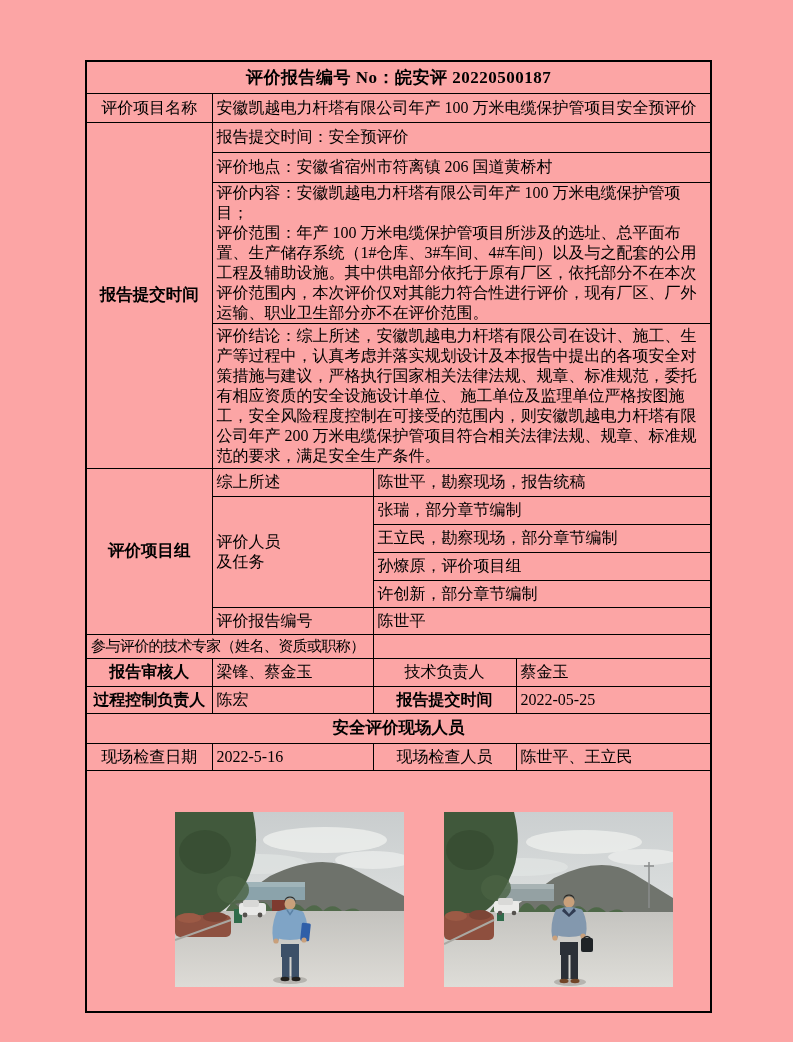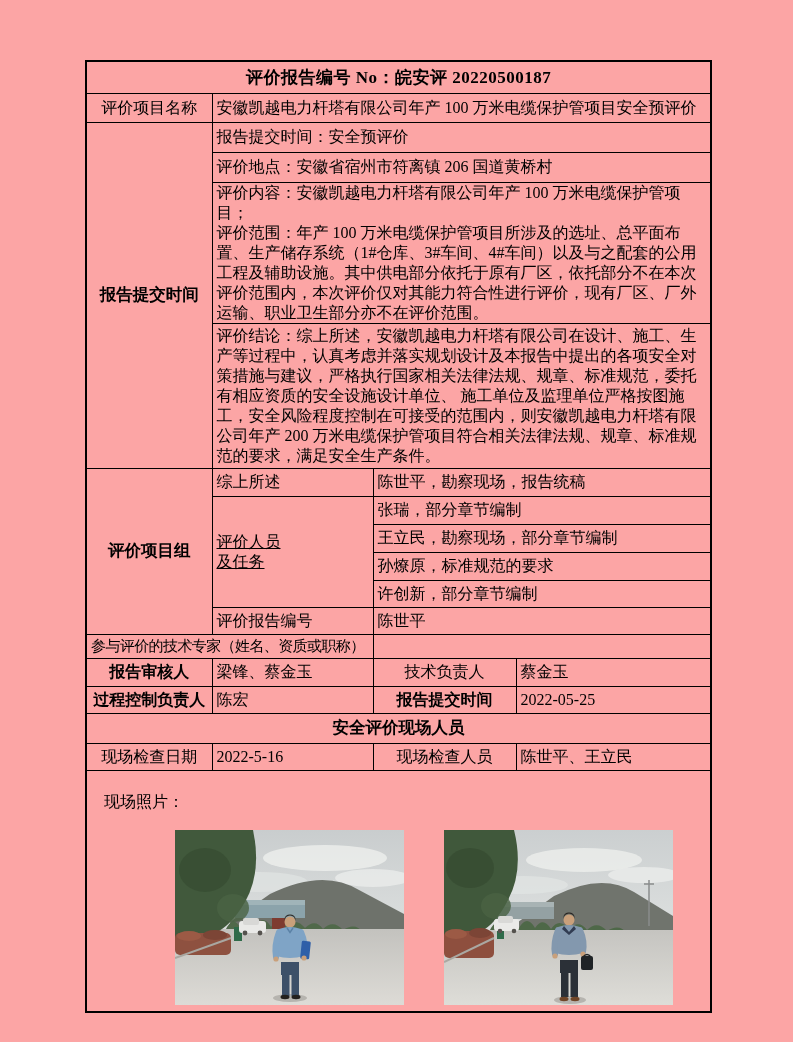--- a/index.html
+++ b/index.html
@@ -12,21 +12,21 @@
   table.report td{border:1px solid #000;padding:0 4px;vertical-align:middle;
     overflow:hidden;line-height:1.25;}
   .b{font-weight:bold;}
   .c{text-align:center;padding:0 2px;}
   .title-cell{text-align:center;font-weight:bold;font-size:17px;letter-spacing:.5px;}
   .para{white-space:pre-line;line-height:20px;padding:2px 4px;
     text-align:left;vertical-align:top;margin-left:33px;}
   .label-big{font-size:16.5px;}
   .experts-cell{font-weight:normal;font-size:15px;letter-spacing:-.6px;
     padding:0;white-space:nowrap;}
-  .members-label{white-space:pre-line;padding-left:4px;text-decoration:underline;}
+  .members-label{white-space:pre-line;padding-left:4px;}
   .submit-val{padding-left:14px;margin-left:12px;}
   .photo-cell{vertical-align:top;padding:0;position:relative;}
   .photo-label{margin:16px 0 0 13px;font-size:16px;}
   .photos{display:flex;margin:18px 0 0 84px;gap:40px;}
   .photo{width:229px;height:175px;overflow:hidden;background:#dcdedc;}
   .photo svg{display:block;}
 </style>
 </head>
 <body>
 
@@ -71,21 +71,21 @@
     </tr>
     <tr style="height:28px">
       <td rowspan="4" class="members-label">评价人员
 及任务</td>
       <td colspan="2">张瑞，部分章节编制</td>
     </tr>
     <tr style="height:28px">
       <td colspan="2">王立民，勘察现场，部分章节编制</td>
     </tr>
     <tr style="height:28px">
-      <td colspan="2">孙燎原，标准规范的要求</td>
+      <td colspan="2">孙燎原，评价项目组</td>
     </tr>
     <tr style="height:27px">
       <td colspan="2">许创新，部分章节编制</td>
     </tr>
     <tr style="height:27px">
       <td>评价报告编号</td>
       <td colspan="2">陈世平</td>
     </tr>
 
     <tr style="height:24px">
@@ -113,21 +113,20 @@
 
     <tr style="height:27px">
       <td class="c">现场检查日期</td>
       <td>2022-5-16</td>
       <td class="c">现场检查人员</td>
       <td>陈世平、王立民</td>
     </tr>
 
     <tr style="height:242px">
       <td colspan="4" class="photo-cell">
-        <div class="photo-label">现场照片：</div>
         <div class="photos">
 
           <div class="photo" role="img" aria-label="厂区道路现场勘察照片，人员站立于道路中间">
             <svg width="229" height="175" viewBox="0 0 229 175" xmlns="http://www.w3.org/2000/svg">
               <defs>
                 <linearGradient id="sky1" x1="0" y1="0" x2="0" y2="1">
                   <stop offset="0" stop-color="#c9cdce"></stop>
                       <stop offset="1" stop-color="#eaecea"></stop>
                 </linearGradient>
                 <linearGradient id="road1" x1="0" y1="0" x2="0" y2="1">

